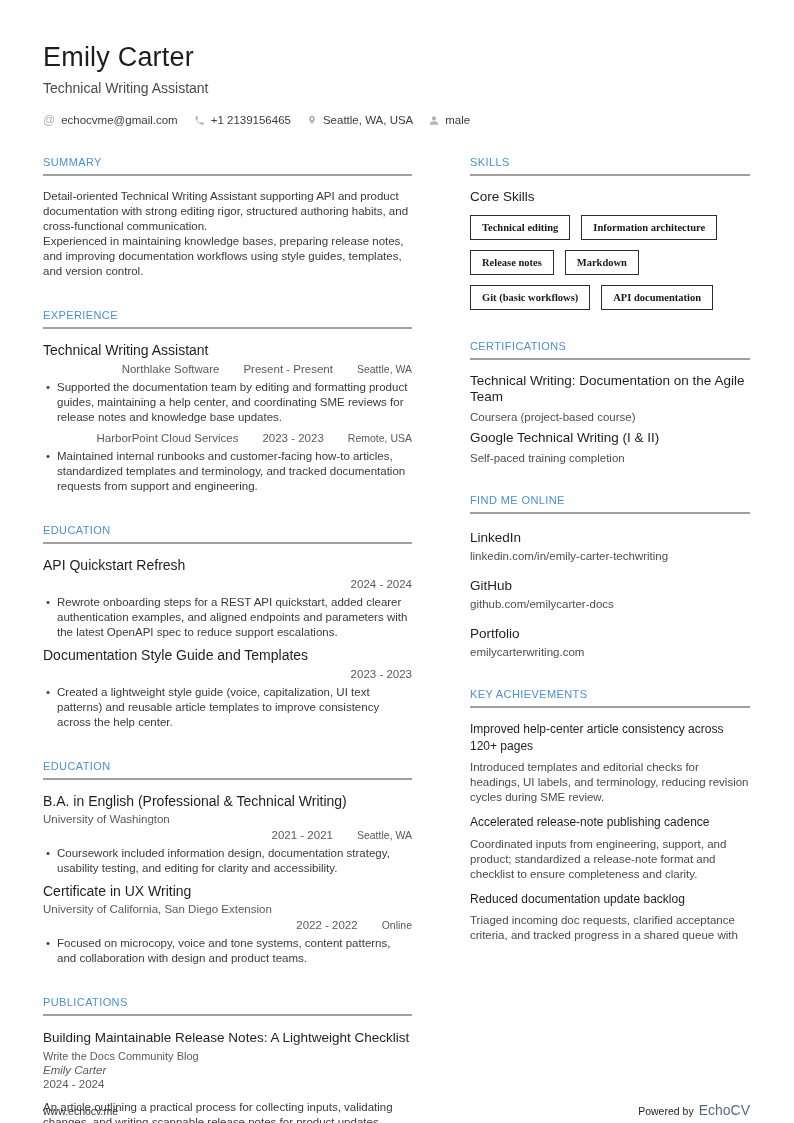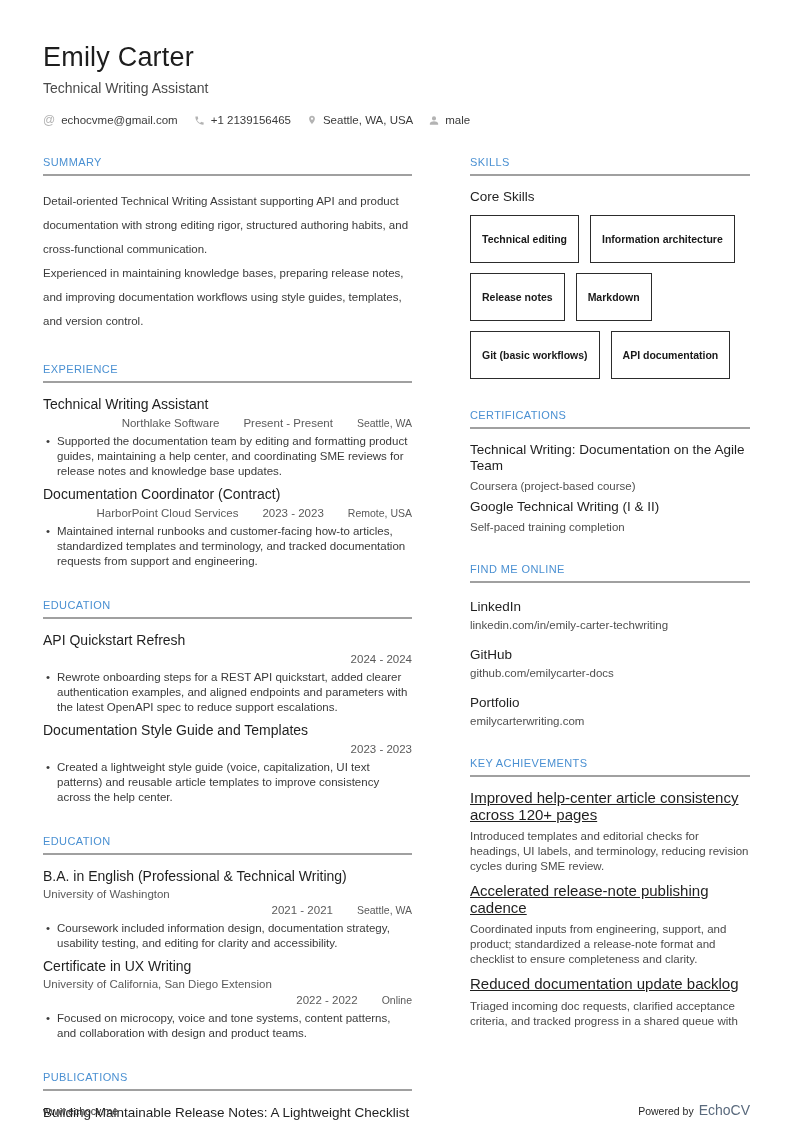--- a/index.html
+++ b/index.html
@@ -25,21 +25,21 @@
   .columns{display:flex;margin-top:29px;}
   .col-left{width:369px;flex:0 0 369px;}
   .col-gap{width:58px;flex:0 0 58px;}
   .col-right{width:280px;flex:0 0 280px;}
 
   section{margin-bottom:30px;}
   .sec-head{font-size:11px;font-weight:400;color:#4a90d2;letter-spacing:.4px;margin:0;}
   .rule{height:2px;background:#a0a0a0;margin-top:6px;margin-bottom:13px;}
 
   p{margin:0;}
-  .body-text{font-size:11.5px;line-height:24px;color:#3a3a3a;}
+  .body-text{font-size:11.5px;line-height:15px;color:#3a3a3a;}
 
   
   .entry{margin-bottom:7px;}
   .entry-title{font-size:14px;color:#1f1f1f;margin-top:2px;line-height:17px;}
   .meta-row{display:flex;gap:24px;align-items:baseline;margin-top:4px;font-size:11.5px;color:#5a5a5a;justify-content:flex-end;}
   .meta-row .loc{font-size:10.5px;}
   .sub-line{font-size:11.5px;color:#5a5a5a;margin-top:3px;}
   ul.bullets{list-style:none;margin:5px 0 6px 0;padding:0 0 0 14px;}
   ul.bullets li{position:relative;font-size:11.5px;line-height:15px;color:#3a3a3a;}
   ul.bullets li::before{content:"•";position:absolute;left:-11px;color:#3a3a3a;}
@@ -47,26 +47,26 @@
   
   .pub-title{font-size:13.5px;color:#1f1f1f;line-height:17px;}
   .pub-src{font-size:11px;color:#5a5a5a;margin-top:4px;}
   .pub-author{font-size:11.5px;color:#5a5a5a;font-style:italic;margin-top:2px;}
   .pub-dates{font-size:11.5px;color:#5a5a5a;margin-top:2px;}
   .pub-desc{margin-top:10px;}
 
   
   .group-title{font-size:13.5px;color:#1f1f1f;margin-bottom:11px;}
   .pills{display:flex;flex-wrap:wrap;gap:10px 11px;}
-  .pill{border:1.5px solid #2c2c2c;padding:17px 11px;font-size:10.5px;font-weight:bold;color:#191919;background:#fff;}
+  .pill{border:1.5px solid #2c2c2c;padding:6px 11px;font-size:10.5px;font-weight:bold;color:#191919;background:#fff;font-family:Liberation Serif, serif;}
   .cert-title{font-size:13.5px;color:#1f1f1f;line-height:16px;margin-top:7px;}
   .cert-sub{font-size:11.5px;color:#4f4f4f;margin-top:6px;margin-bottom:6px;}
   .link-label{font-size:13.5px;color:#1f1f1f;margin-top:16px;}
   .link-url{font-size:11.5px;color:#4f4f4f;margin-top:5px;margin-bottom:6px;}
-  .ach-title{font-size:15px;color:#1f1f1f;line-height:16.5px;margin-top:9px;text-decoration:underline;}
+  .ach-title{font-size:12px;color:#1f1f1f;line-height:16.5px;margin-top:9px;}
   .ach-body{font-size:11.5px;color:#4a4a4a;line-height:15px;margin-top:6px;}
 
   
   .footer{position:absolute;left:43px;right:44px;bottom:4px;display:flex;justify-content:space-between;align-items:baseline;}
   .footer-left{font-size:10.5px;color:#333;}
   .powered{font-size:10.5px;color:#1f1f1f;}
   .brand{font-size:14px;color:#5a6a7d;margin-left:5px;}
 </style>
 </head>
 <body>
@@ -129,21 +129,20 @@
             <span>Northlake Software</span>
             <span>Present - Present</span>
             <span class="loc">Seattle, WA</span>
           </div>
           <ul class="bullets">
             <li>Supported the documentation team by editing and formatting product guides, maintaining a help center, and coordinating SME reviews for release notes and knowledge base updates.</li>
           </ul>
         </div>
 
         <div class="entry">
-          <div class="entry-title">Documentation Coordinator (Contract)</div>
           <div class="meta-row">
             <span>HarborPoint Cloud Services</span>
             <span>2023 - 2023</span>
             <span class="loc">Remote, USA</span>
           </div>
           <ul class="bullets">
             <li>Maintained internal runbooks and customer-facing how-to articles, standardized templates and terminology, and tracked documentation requests from support and engineering.</li>
           </ul>
         </div>
       </section>

